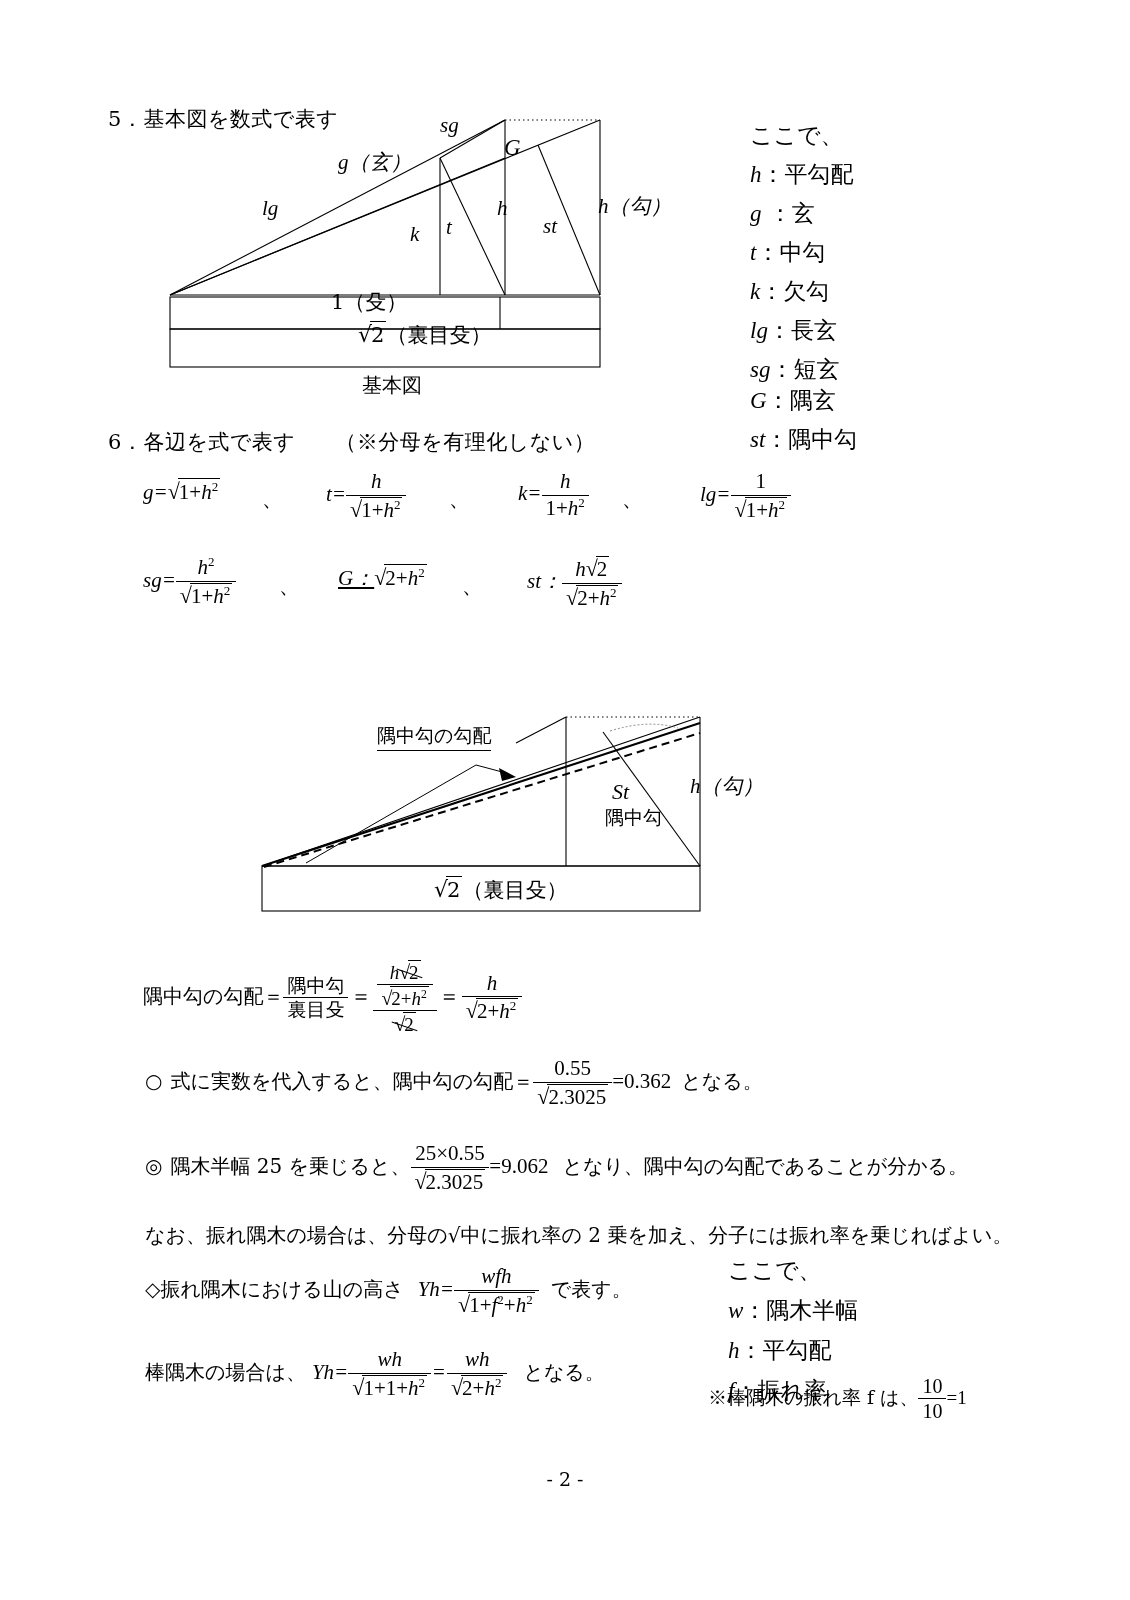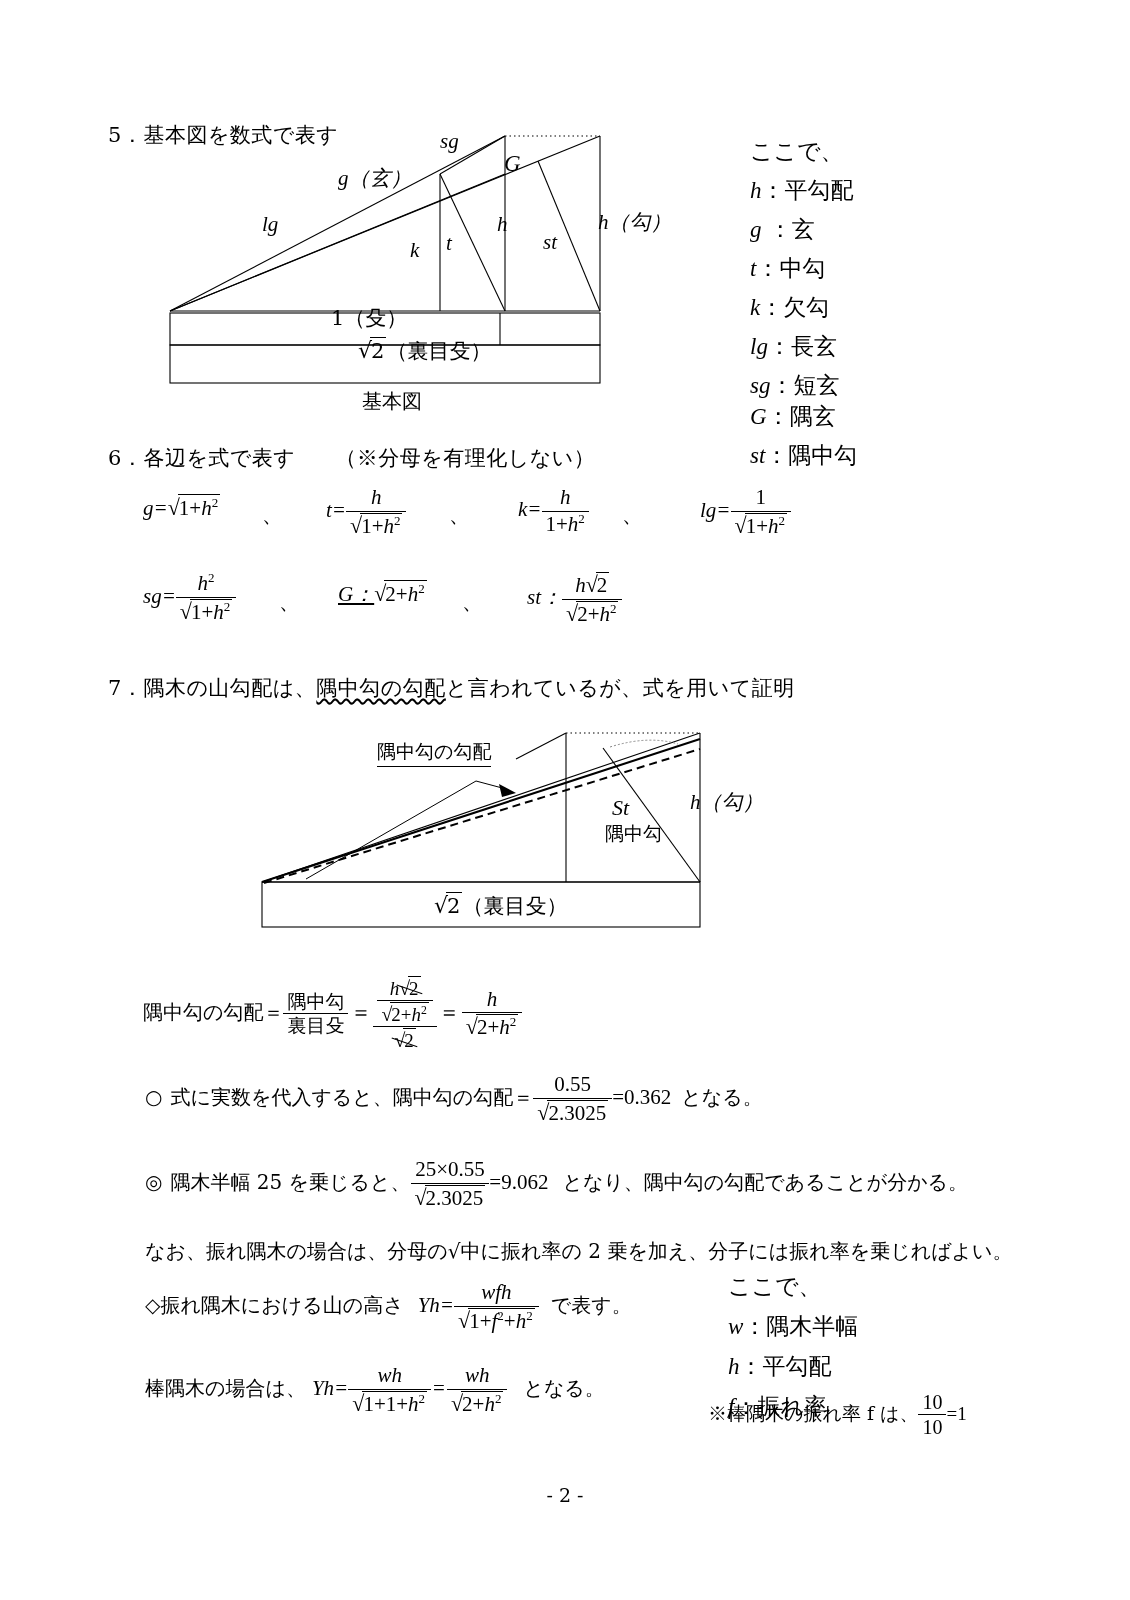--- a/index.html
+++ b/index.html
@@ -10,21 +10,21 @@
   body {
     width: 1130px;
     height: 1600px;
     position: relative;
     font-family: "Liberation Serif", "DejaVu Serif", serif;
     color: #000000;
     overflow: hidden;
   }
   .page {
     position: absolute;
-    left: 0; top: 16px;
+    left: 0; top: 0;
     width: 1130px;
     height: 1142px;
   }
   .abs { position: absolute; }
 
   
   .jp { font-family: "DejaVu Serif", "Liberation Serif", serif; }
   .sec-title { font-size: 21px; letter-spacing: .5px; white-space: nowrap; }
   .body-text { font-size: 20px; white-space: nowrap; }
   .legend-line { font-size: 23px; white-space: nowrap; }
@@ -193,23 +193,20 @@
 
   <div class="abs mathline" style="left:338px; top:564px;text-decoration:underline;">
     <span class="mi">G：</span><span class="sqrt"><span class="radsym">√</span><span class="rad"><span class="mn">2+</span><span class="mi">h</span><sup class="ex mn">2</sup></span></span>
   </div>
   <div class="abs mathline jp" style="left:462px; top:572px;">、</div>
 
   <div class="abs mathline" style="left:527px; top:556px;">
     <span class="mi">st：</span><span class="frac"><span class="num"><span class="mi">h</span><span class="sqrt"><span class="radsym">√</span><span class="rad mn">2</span></span></span><span class="den"><span class="sqrt"><span class="radsym">√</span><span class="rad"><span class="mn">2+</span><span class="mi">h</span><sup class="ex mn">2</sup></span></span></span></span>
   </div>
 
-  <div class="abs sec-title jp" style="left:108px; top:658px;">
-    <span>7．</span><span>隅木の山勾配は、</span><span class="wavy">隅中勾の勾配</span><span>と言われているが、式を用いて証明</span>
-  </div>
 
   <div class="abs" style="left:258px; top:705px;">
     <svg width="460" height="210" viewBox="0 0 460 210">
 
       <rect x="4" y="161" width="438" height="45" fill="none" stroke="#000" stroke-width="1.1"></rect>
 
       <line x1="4" y1="161" x2="442" y2="161" stroke="#000" stroke-width="1.1"></line>
 
       <line x1="442" y1="161" x2="442" y2="12" stroke="#000" stroke-width="1.1"></line>
 

